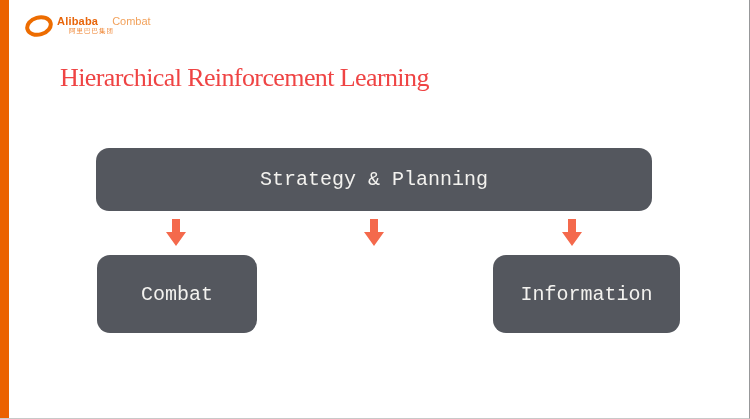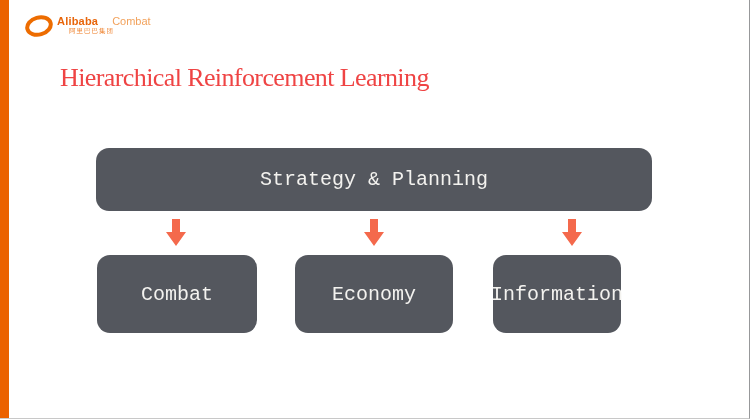--- a/index.html
+++ b/index.html
@@ -50,21 +50,21 @@
     display:flex; align-items:center; justify-content:center;
     color:#F3F2EF;
     font-family:"Liberation Mono","DejaVu Sans Mono", monospace;
     font-size:20px;
     white-space:nowrap;
   }
   .node-root { left:96px; top:148px; width:556px; height:63px; }
   .node-child { top:255px; height:78px; }
   .node-combat { left:97px; width:160px; }
   .node-economy { left:295px; width:158px; }
-  .node-information { left:493px; width:128px; }
+  .node-information { left:493px; width:187px; }
   .arrow { position:absolute; top:219px; width:20px; height:27px; }
   .arrow-1 { left:166px; }
   .arrow-2 { left:364px; }
   .arrow-3 { left:562px; }
 </style>
 </head>
 <body>
 
 <div class="slide">
 
@@ -99,20 +99,17 @@
   <svg class="arrow arrow-2" viewBox="0 0 20 27" xmlns="http://www.w3.org/2000/svg">
     <polygon points="6,0 14,0 14,13 20,13 10,27 0,13 6,13" fill="#F4694C"></polygon>
   </svg>
   <svg class="arrow arrow-3" viewBox="0 0 20 27" xmlns="http://www.w3.org/2000/svg">
     <polygon points="6,0 14,0 14,13 20,13 10,27 0,13 6,13" fill="#F4694C"></polygon>
   </svg>
 
   <div class="node node-child node-combat">
     <span>Combat</span>
   </div>
-  <div class="node node-child node-economy">
-    <span>Economy</span>
-  </div>
   <div class="node node-child node-information">
     <span>Information</span>
   </div>
 
 </div>
 
 </body></html>

